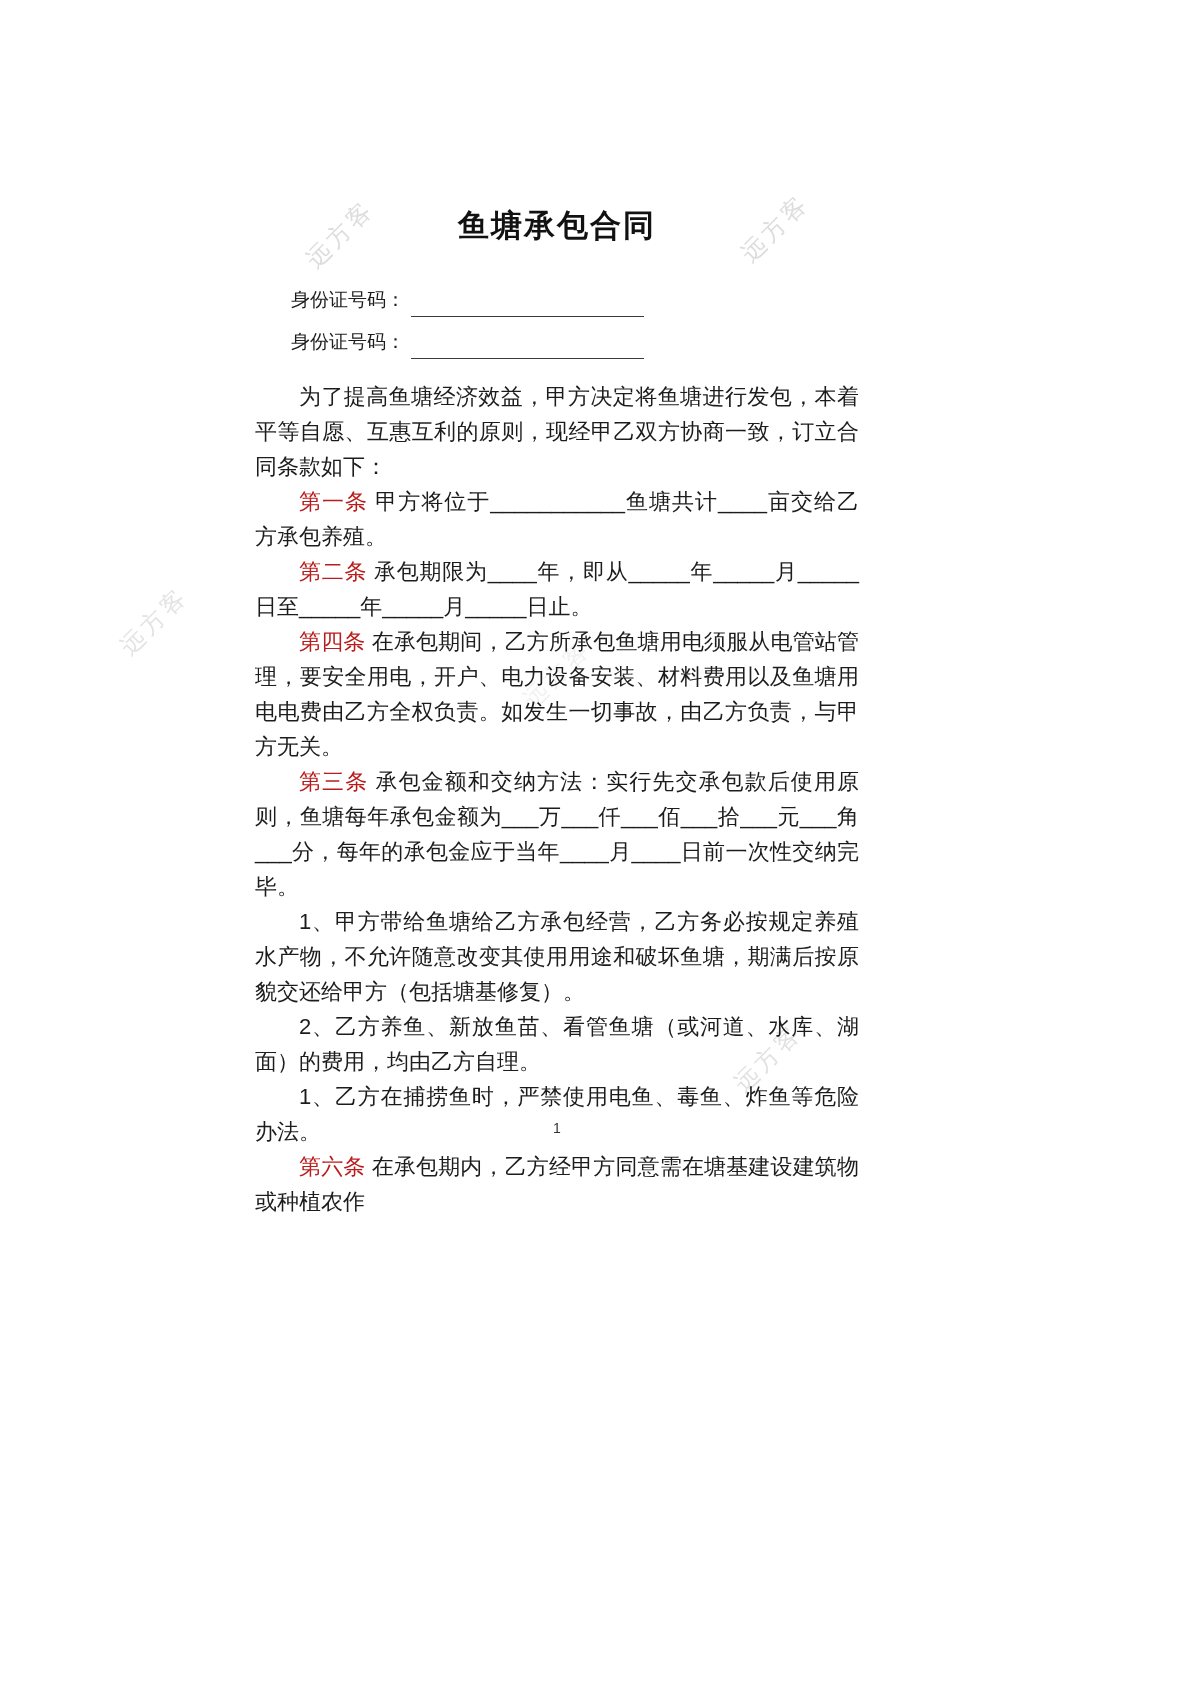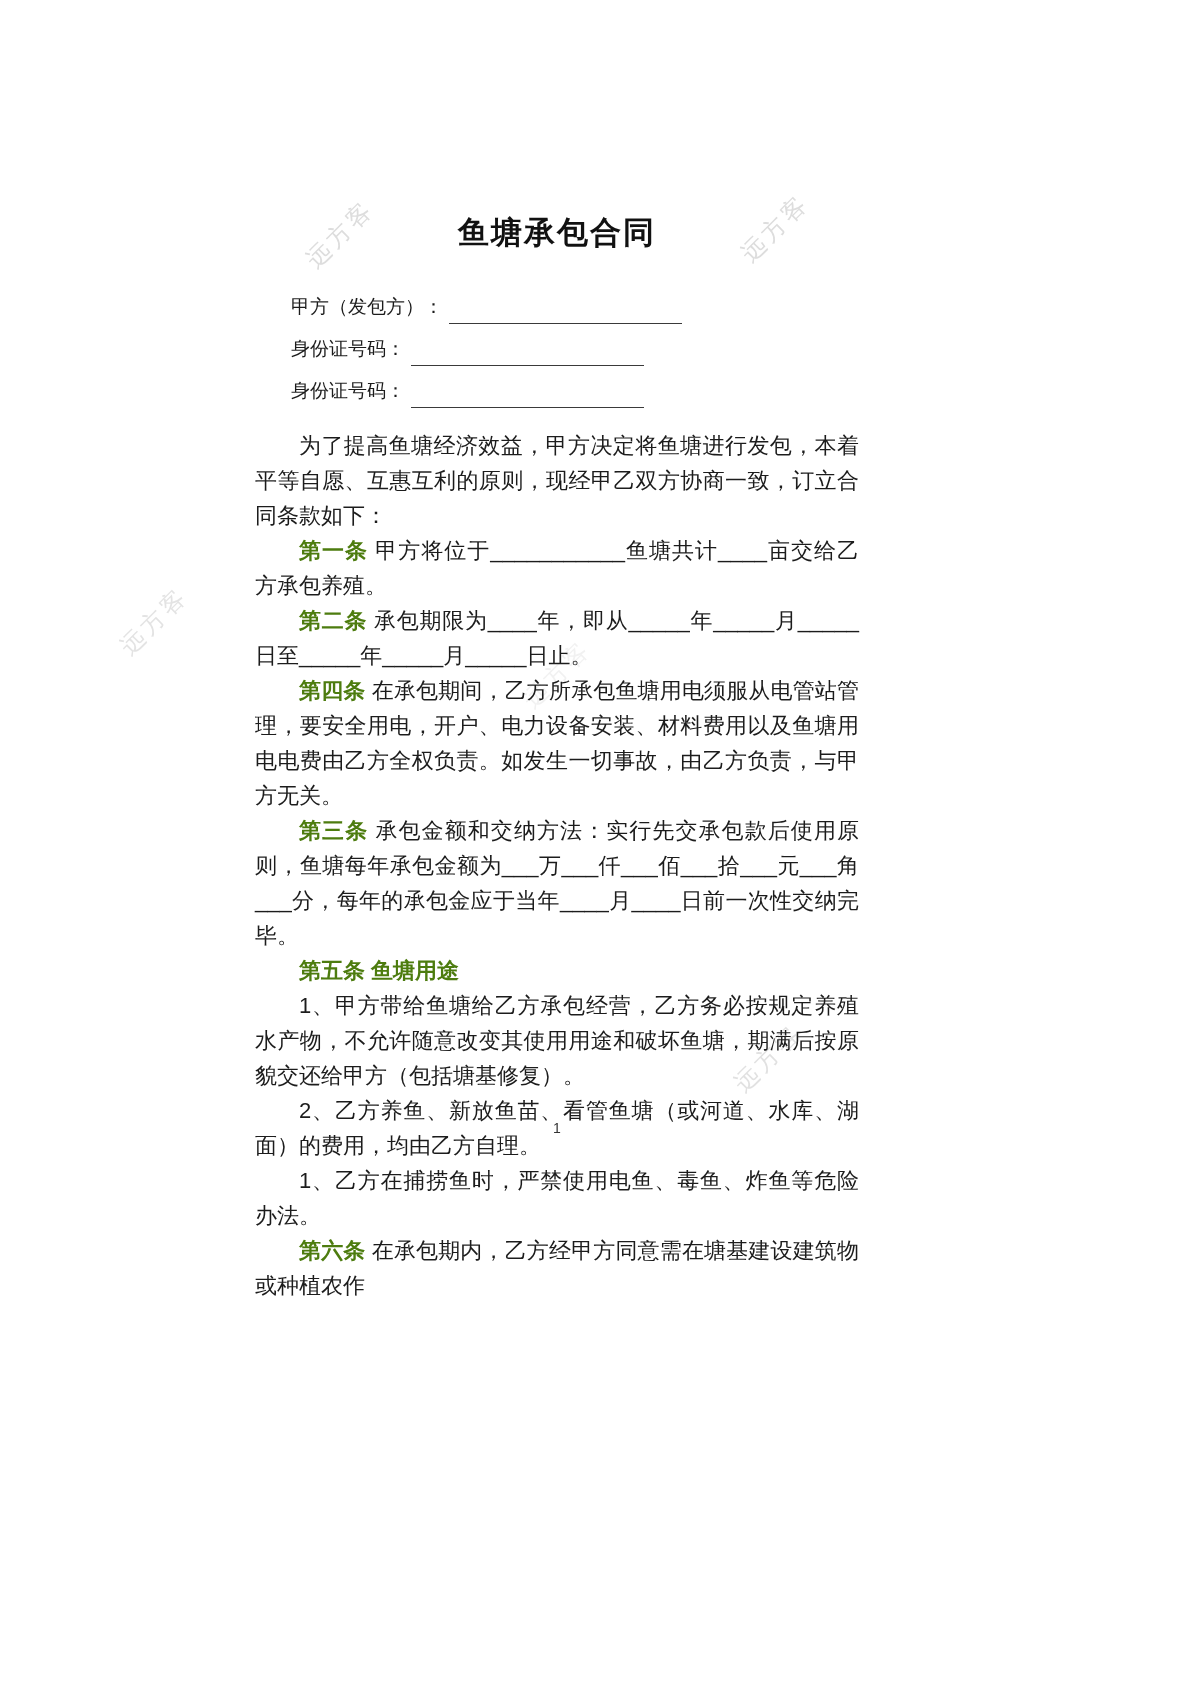--- a/index.html
+++ b/index.html
@@ -8,21 +8,21 @@
     width: 1190px;
     height: 1683px;
     position: relative;
     overflow: hidden;
     font-family: "Liberation Sans", "DejaVu Sans", sans-serif;
     color: #1c1c1c;
   }
   .content {
     position: absolute;
     left: 255px;
-    top: 212px;
+    top: 205px;
     width: 604px;
   }
   h1.doc-title {
     font-size: 31px;
     font-weight: bold;
     text-align: center;
     letter-spacing: 2px;
     color: #111;
     margin-bottom: 32px;
   }
@@ -45,21 +45,21 @@
     margin-left: 6px;
     margin-bottom: 4px;
   }
   .body-text p {
     font-size: 22px;
     line-height: 35px;
     text-indent: 2em;
     text-align: justify;
     color: #1c1c1c;
   }
-  .body-text strong { font-weight: bold; color: #4d7c0f; }
+  .body-text strong { font-weight: normal; color: #b91c1c; }
   .page-number {
     position: absolute;
     top: 1120px;
     left: 255px;
     width: 604px;
     text-align: center;
     font-size: 14px;
     color: #333;
   }
   .wm {
@@ -84,31 +84,29 @@
 
 <div class="wm wm1">远方客</div>
 <div class="wm wm2">远方客</div>
 <div class="wm wm3">远方客</div>
 <div class="wm wm4">远方客</div>
 <div class="wm wm5">远方客</div>
 
 <div class="content">
   <h1 class="doc-title">鱼塘承包合同</h1>
   <div class="fields" id="fields">
-      <div class="field"><span>甲方（发包方）：</span><span class="blank-line"></span></div>
       <div class="field"><span>身份证号码：</span><span class="blank-line"></span></div>
       <div class="field"><span>身份证号码：</span><span class="blank-line"></span></div>
     </div>
   <div class="body-text" id="body-text">
       <p><span>为了提高鱼塘经济效益，甲方决定将鱼塘进行发包，本着平等自愿、互惠互利的原则，现经甲乙双方协商一致，订立合同条款如下：</span></p>
       <p><strong>第一条</strong><span> 甲方将位于___________鱼塘共计____亩交给乙方承包养殖。</span></p>
       <p><strong>第二条</strong><span> 承包期限为____年，即从_____年_____月_____日至_____年_____月_____日止。</span></p>
       <p><strong>第四条</strong><span> 在承包期间，乙方所承包鱼塘用电须服从电管站管理，要安全用电，开户、电力设备安装、材料费用以及鱼塘用电电费由乙方全权负责。如发生一切事故，由乙方负责，与甲方无关。</span></p>
       <p><strong>第三条</strong><span> 承包金额和交纳方法：实行先交承包款后使用原则，鱼塘每年承包金额为___万___仟___佰___拾___元___角___分，每年的承包金应于当年____月____日前一次性交纳完毕。</span></p>
-      <p><strong>第五条 鱼塘用途</strong></p>
       <p><span>1、甲方带给鱼塘给乙方承包经营，乙方务必按规定养殖水产物，不允许随意改变其使用用途和破坏鱼塘，期满后按原貌交还给甲方（包括塘基修复）。</span></p>
       <p><span>2、乙方养鱼、新放鱼苗、看管鱼塘（或河道、水库、湖面）的费用，均由乙方自理。</span></p>
       <p><span>1、乙方在捕捞鱼时，严禁使用电鱼、毒鱼、炸鱼等危险办法。</span></p>
       <p><strong>第六条</strong><span> 在承包期内，乙方经甲方同意需在塘基建设建筑物或种植农作</span></p>
     </div>
 </div>
 
 <div class="page-number">1</div>
 
 </body></html>

